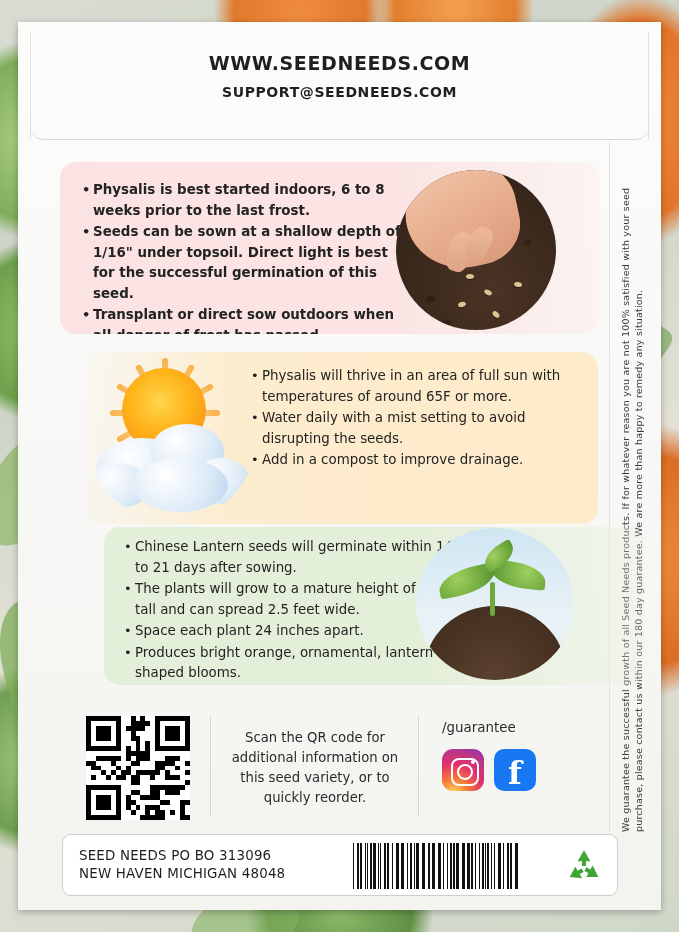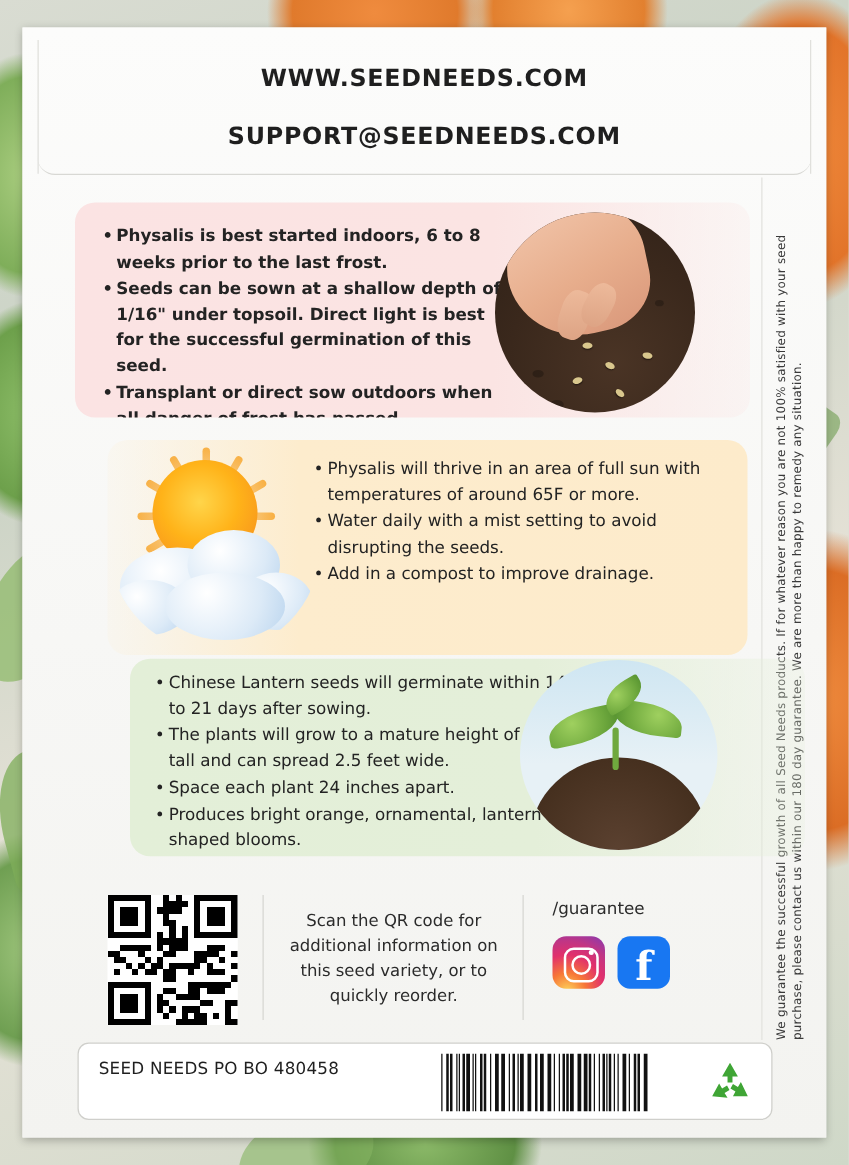--- a/index.html
+++ b/index.html
@@ -64,21 +64,21 @@
   .flap::after { right: 0; }
 
   .site-lines {
     position: absolute;
     left: 0; right: 0; top: 30px;
     text-align: center;
     color: #1f1f1f;
     letter-spacing: .6px;
   }
   .site-lines .l1 { font-size: 19px; font-weight: 700; }
-  .site-lines .l2 { font-size: 19px; font-weight: 700; margin-top: 24px; }
+  .site-lines .l2 { font-size: 14px; font-weight: 700; margin-top: 10px; }
 
   
   .guarantee {
     position: absolute;
     right: 8px; top: 120px;
     width: 44px; height: 690px;
     border-left: 1px solid #e2e2de;
     display: flex; align-items: flex-end; justify-content: center;
   }
   .guarantee p {
@@ -629,21 +629,22 @@
           </div>
         <div class="fb">
             <span class="f">f</span>
           </div>
       </div>
     </div>
   </div>
 
   <div class="bottom-bar">
     <div class="address">
-      <div>SEED NEEDS PO BO 480458</div>
+      <div>SEED NEEDS PO BO 313096</div>
+      <div>NEW HAVEN MICHIGAN 48048</div>
     </div>
     <div class="barcode" id="barcode">
         <i style="width:1px"></i>
         <i style="width:3px;background:transparent"></i>
         <i style="width:2px"></i>
         <i style="width:1px;background:transparent"></i>
         <i style="width:2px"></i>
         <i style="width:3px;background:transparent"></i>
         <i style="width:1px"></i>
         <i style="width:1px;background:transparent"></i>

